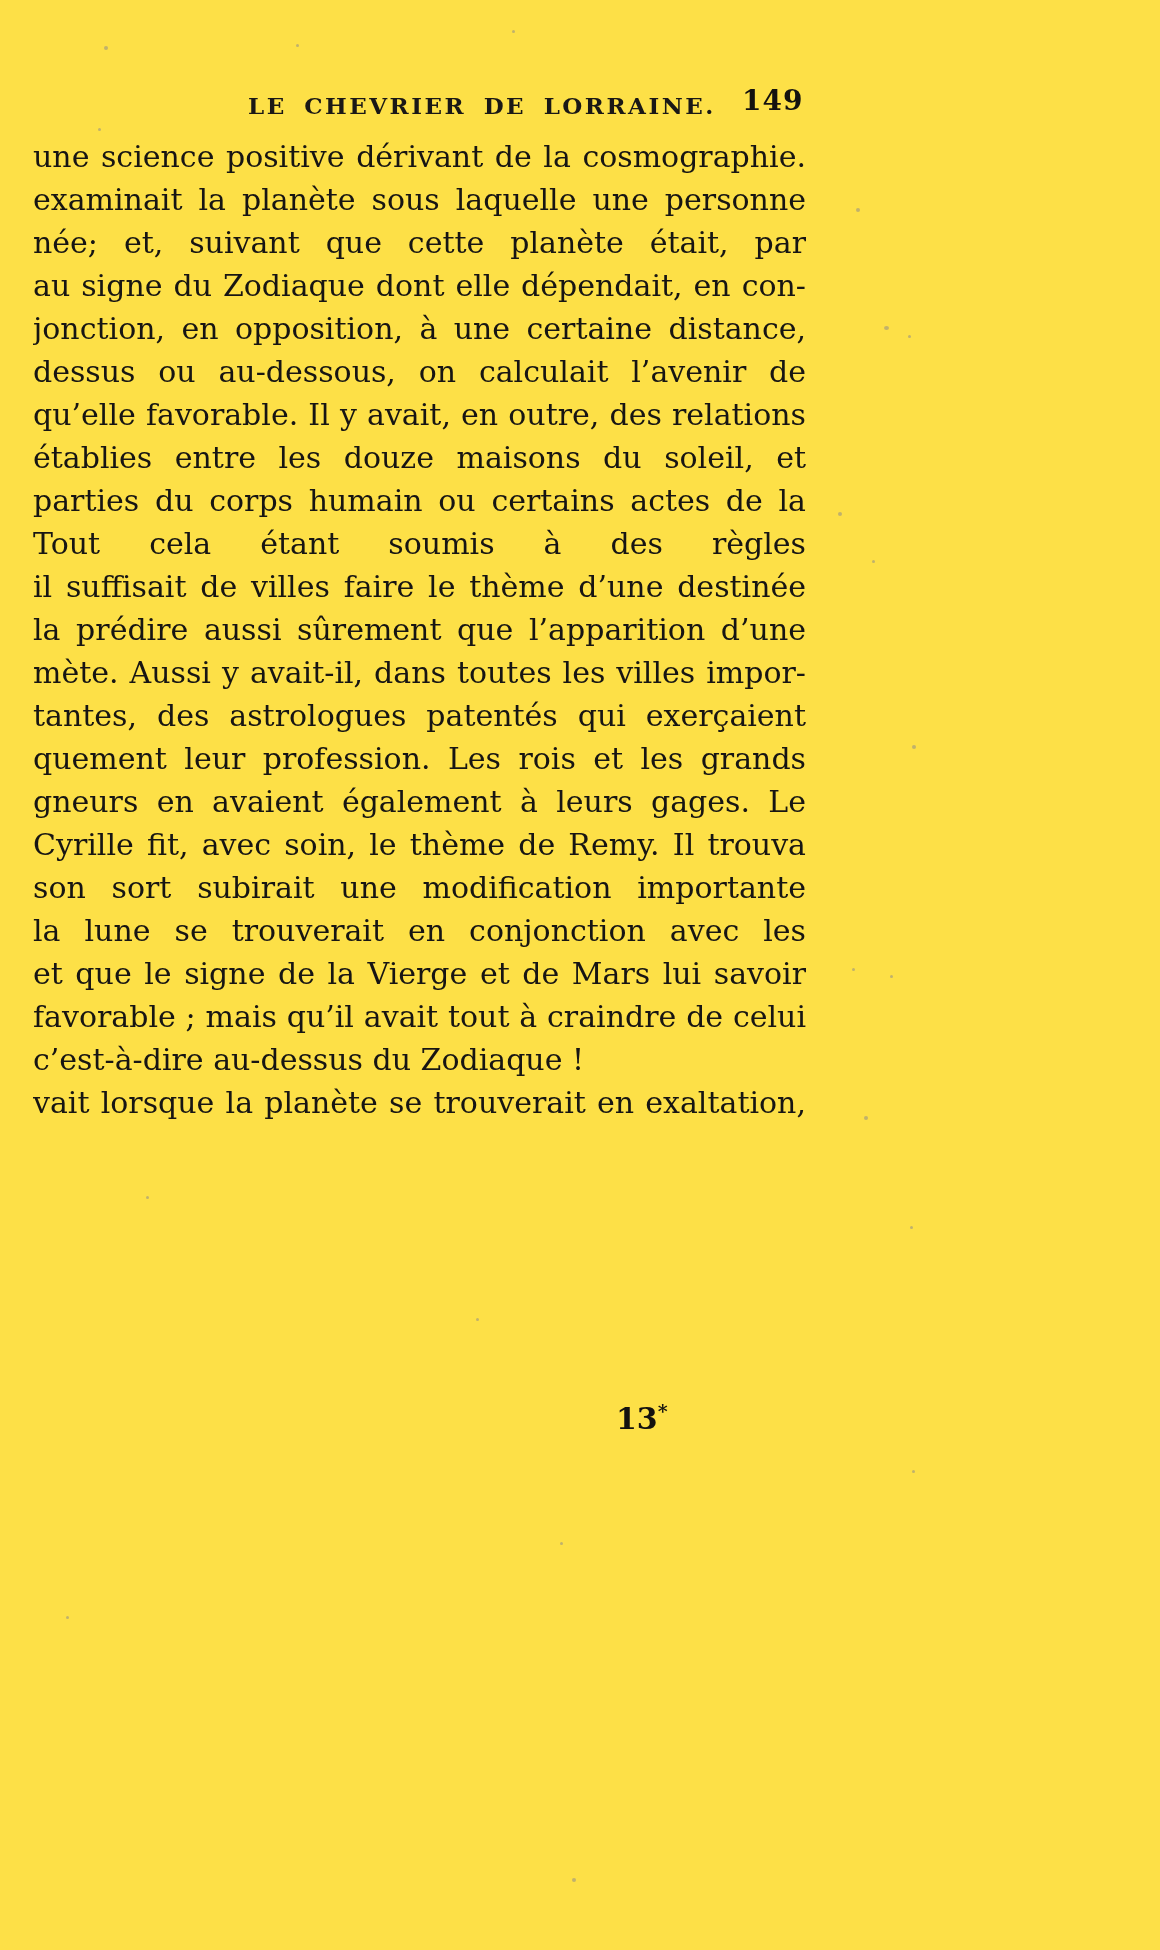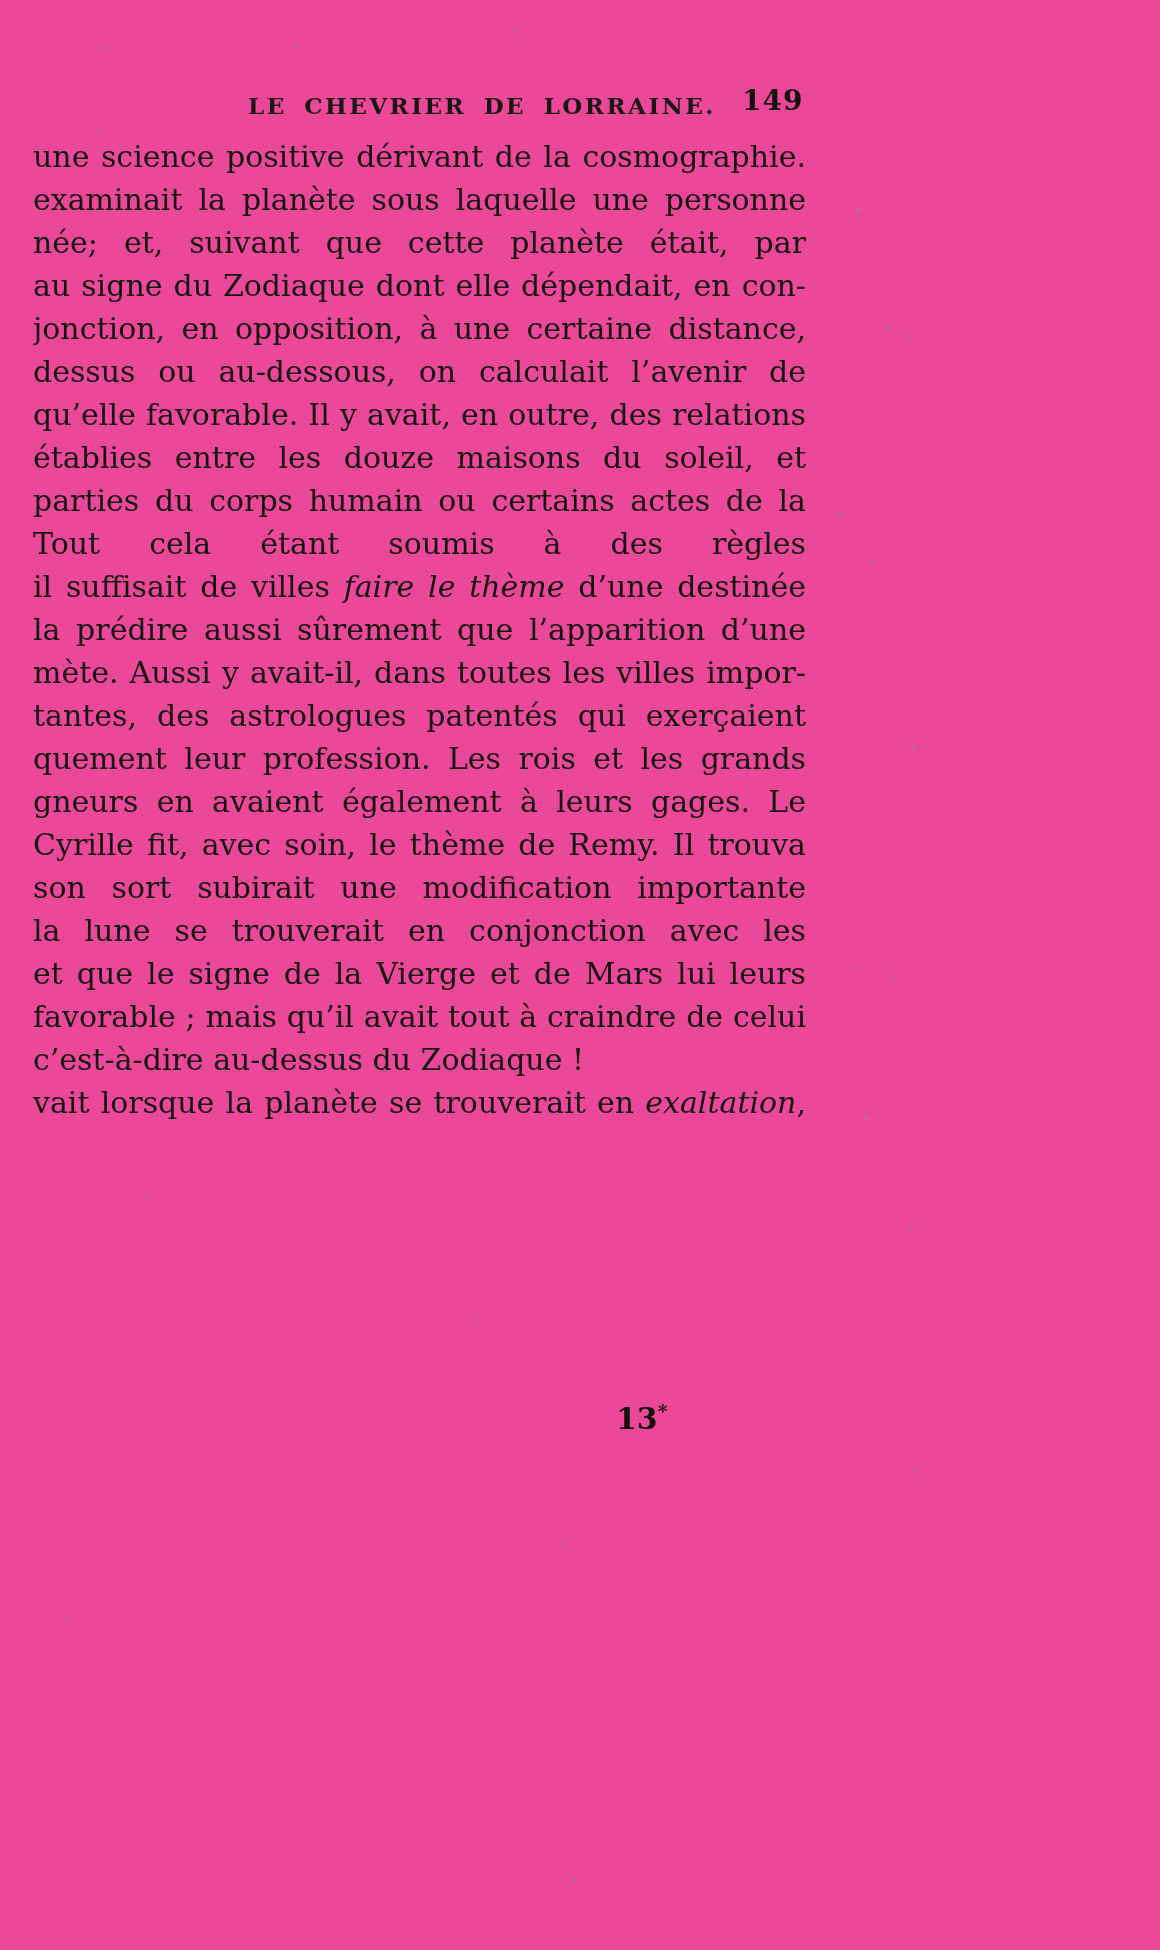--- a/index.html
+++ b/index.html
@@ -4,21 +4,21 @@
 <style>
   html, body {
     margin: 0;
     padding: 0;
     background: #e8e8e6;
   }
   .page {
     position: relative;
     width: 1160px;
     height: 1950px;
-    background: #ec4899;
+    background: #fde047;
     overflow: hidden;
     font-family: "DejaVu Serif", "Liberation Serif", serif;
     color: #171513;
   }
   
   .running-head {
     position: absolute;
     top: 88px;
     left: 0;
     width: 1160px;
@@ -59,21 +59,20 @@
     text-align-last: justify;
     white-space: normal;
     height: 43px;
     overflow: hidden;
   }
   .page-body .line.no-justify {
     text-align: left;
     text-align-last: left;
   }
   .page-body .em {
-    font-style: italic;
   }
   
   .signature-mark {
     position: absolute;
     left: 616px;
     top: 1372px;
     font-size: 30px;
     font-weight: bold;
     color: #14120f;
     margin-top: 28px;
@@ -135,21 +134,21 @@
       <div class="line"><span>Tout cela étant soumis à des règles mathématiques,</span></div>
       <div class="line"><span>il suffisait de villes </span><span class="em">faire le thème</span><span> d’une destinée pour</span></div>
       <div class="line"><span>la prédire aussi sûrement que l’apparition d’une co-</span></div>
       <div class="line"><span>mète. Aussi y avait-il, dans toutes les villes impor-</span></div>
       <div class="line"><span>tantes, des astrologues patentés qui exerçaient publi-</span></div>
       <div class="line"><span>quement leur profession. Les rois et les grands sei-</span></div>
       <div class="line"><span>gneurs en avaient également à leurs gages. Le frère</span></div>
       <div class="line"><span>Cyrille fit, avec soin, le thème de Remy. Il trouva que</span></div>
       <div class="line"><span>son sort subirait une modification importante lorsque</span></div>
       <div class="line"><span>la lune se trouverait en conjonction avec les Poissons ,</span></div>
-      <div class="line"><span>et que le signe de la Vierge et de Mars lui leurs</span></div>
+      <div class="line"><span>et que le signe de la Vierge et de Mars lui savoir</span></div>
       <div class="line"><span>favorable ; mais qu’il avait tout à craindre de celui du</span></div>
       <div class="line no-justify"><span>c’est-à-dire au-dessus du Zodiaque !</span></div>
       <div class="line"><span>vait lorsque la planète se trouverait en </span><span class="em">exaltation</span><span>,</span></div>
     </div>
 
   <div class="signature-mark">
     <span>13</span><sup>*</sup>
   </div>
 
   <span class="speck s1"></span>

